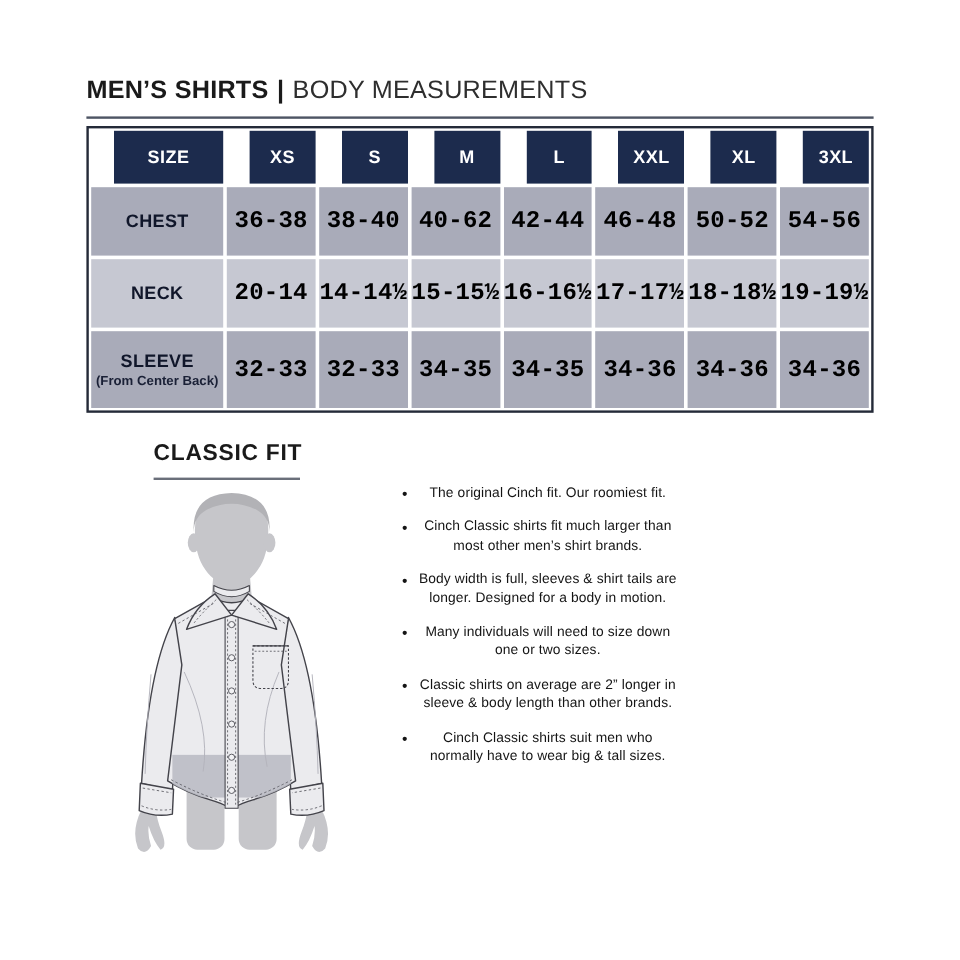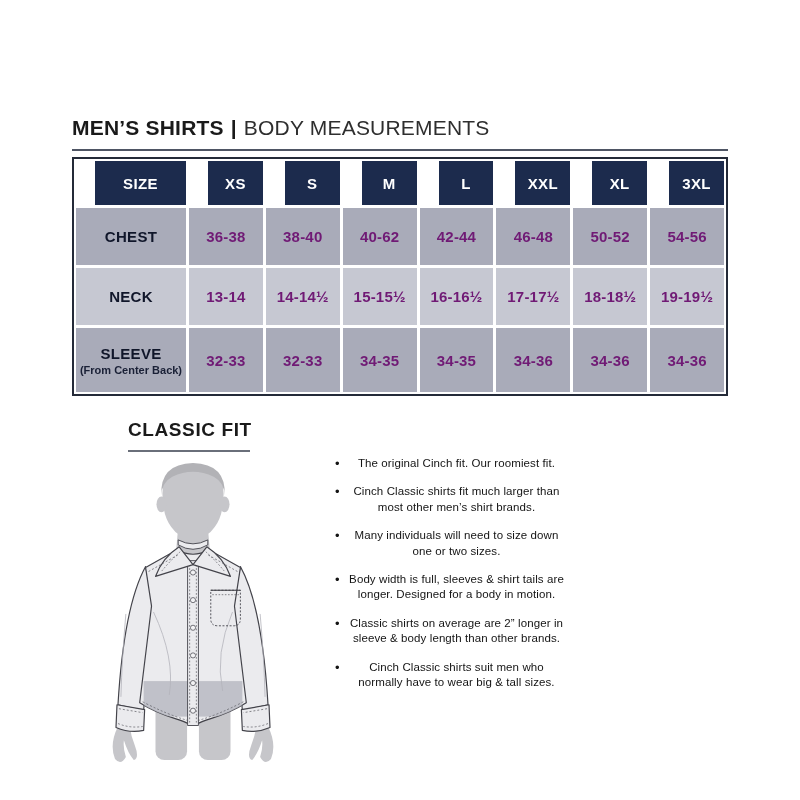--- a/index.html
+++ b/index.html
@@ -1,21 +1,21 @@
 <!DOCTYPE html>
 <html><head>
 <meta charset="utf-8">
 <style>
   * { margin:0; padding:0; box-sizing:border-box; }
   html,body { background:#ffffff; }
   .page {
     width:800px; height:800px; background:#ffffff; position:relative;
     font-family:"Liberation Sans", sans-serif; overflow:hidden;
   }
-  .content { width:656px; margin:0 auto; padding-top:116px; }
+  .content { width:656px; margin:0 auto; padding-top:64px; }
 
   
   .title-row { font-size:21px; color:#222; letter-spacing:.2px; white-space:nowrap; }
   .title-bold { font-weight:700; color:#1a1a1a; }
   .title-sep  { font-weight:700; color:#1a1a1a; padding:0 7px; }
   .title-reg  { font-weight:400; color:#2e2e2e; }
   .title-rule { height:2px; background:#4e5564; margin-top:9px; margin-bottom:6px; }
 
   
   .size-table {
@@ -24,21 +24,21 @@
     grid-template-columns:110px repeat(7, 1fr);
     grid-template-rows:44px 57px 57px 64px;
     gap:3px;
   }
   .cell { display:flex; align-items:center; justify-content:center; text-align:center; }
   .th   { background:#1c2b4d; color:#ffffff; font-weight:700; font-size:15px; letter-spacing:.4px;margin-left:19px; }
   .row-dark  { background:#a9abb9; }
   .row-light { background:#c6c8d2; }
   .label-cell { flex-direction:column; font-weight:700; font-size:15px; color:#10162a; letter-spacing:.3px; }
   .label-sub  { font-weight:700; font-size:11px; margin-top:2px; color:#1a2036; letter-spacing:0; }
-  .val { font-weight:600; font-size:15px; color:#701a75; letter-spacing:.2px; }
+  .val { font-weight:600; font-size:20px; color:#000000; letter-spacing:.2px;font-family:Liberation Mono, monospace; }
 
   
   .fit-section { display:flex; margin-top:20px; }
   .fit-left { width:230px; margin-left:23px; }
   .fit-heading { font-size:19px; font-weight:700; color:#1a1a1a; letter-spacing:.6px; margin-left:33px; margin-top:3px; }
   .fit-rule { width:122px; height:2px; background:#6a6f7a; margin:9px 0 4px 33px; }
   .figure-svg { display:block; width:196px; height:308px; }
 
   .fit-bullets { list-style:none; margin-left:10px; padding-top:40px; width:230px;text-align:center; }
   .fit-bullets li {
@@ -74,21 +74,21 @@
       <div class="cell row-dark label-cell">CHEST</div>
       <div class="cell row-dark val">36-38</div>
       <div class="cell row-dark val">38-40</div>
       <div class="cell row-dark val">40-62</div>
       <div class="cell row-dark val">42-44</div>
       <div class="cell row-dark val">46-48</div>
       <div class="cell row-dark val">50-52</div>
       <div class="cell row-dark val">54-56</div>
 
       <div class="cell row-light label-cell">NECK</div>
-      <div class="cell row-light val">13-14</div>
+      <div class="cell row-light val">20-14</div>
       <div class="cell row-light val">14-14½</div>
       <div class="cell row-light val">15-15½</div>
       <div class="cell row-light val">16-16½</div>
       <div class="cell row-light val">17-17½</div>
       <div class="cell row-light val">18-18½</div>
       <div class="cell row-light val">19-19½</div>
 
       <div class="cell row-dark label-cell">
         <span>SLEEVE</span>
         <span class="label-sub">(From Center Back)</span>
@@ -185,21 +185,21 @@
               <path d="M22,271 Q34,276 47,274"></path>
               <path d="M174,271 Q162,276 149,274"></path>
             </g>
           </g>
         </svg>
       </div>
 
       <ul class="fit-bullets">
         <li>The original Cinch fit. Our roomiest fit.</li>
         <li>Cinch Classic shirts fit much larger than most other men’s shirt brands.</li>
+        <li>Body width is full, sleeves &amp; shirt tails are longer. Designed for a body in motion.</li>
         <li>Many individuals will need to size down one or two sizes.</li>
-        <li>Body width is full, sleeves &amp; shirt tails are longer. Designed for a body in motion.</li>
         <li>Classic shirts on average are 2” longer in sleeve &amp; body length than other brands.</li>
         <li>Cinch Classic shirts suit men who normally have to wear big &amp; tall sizes.</li>
       </ul>
     </div>
 
   </div>
 </div>
 
 </body></html>

